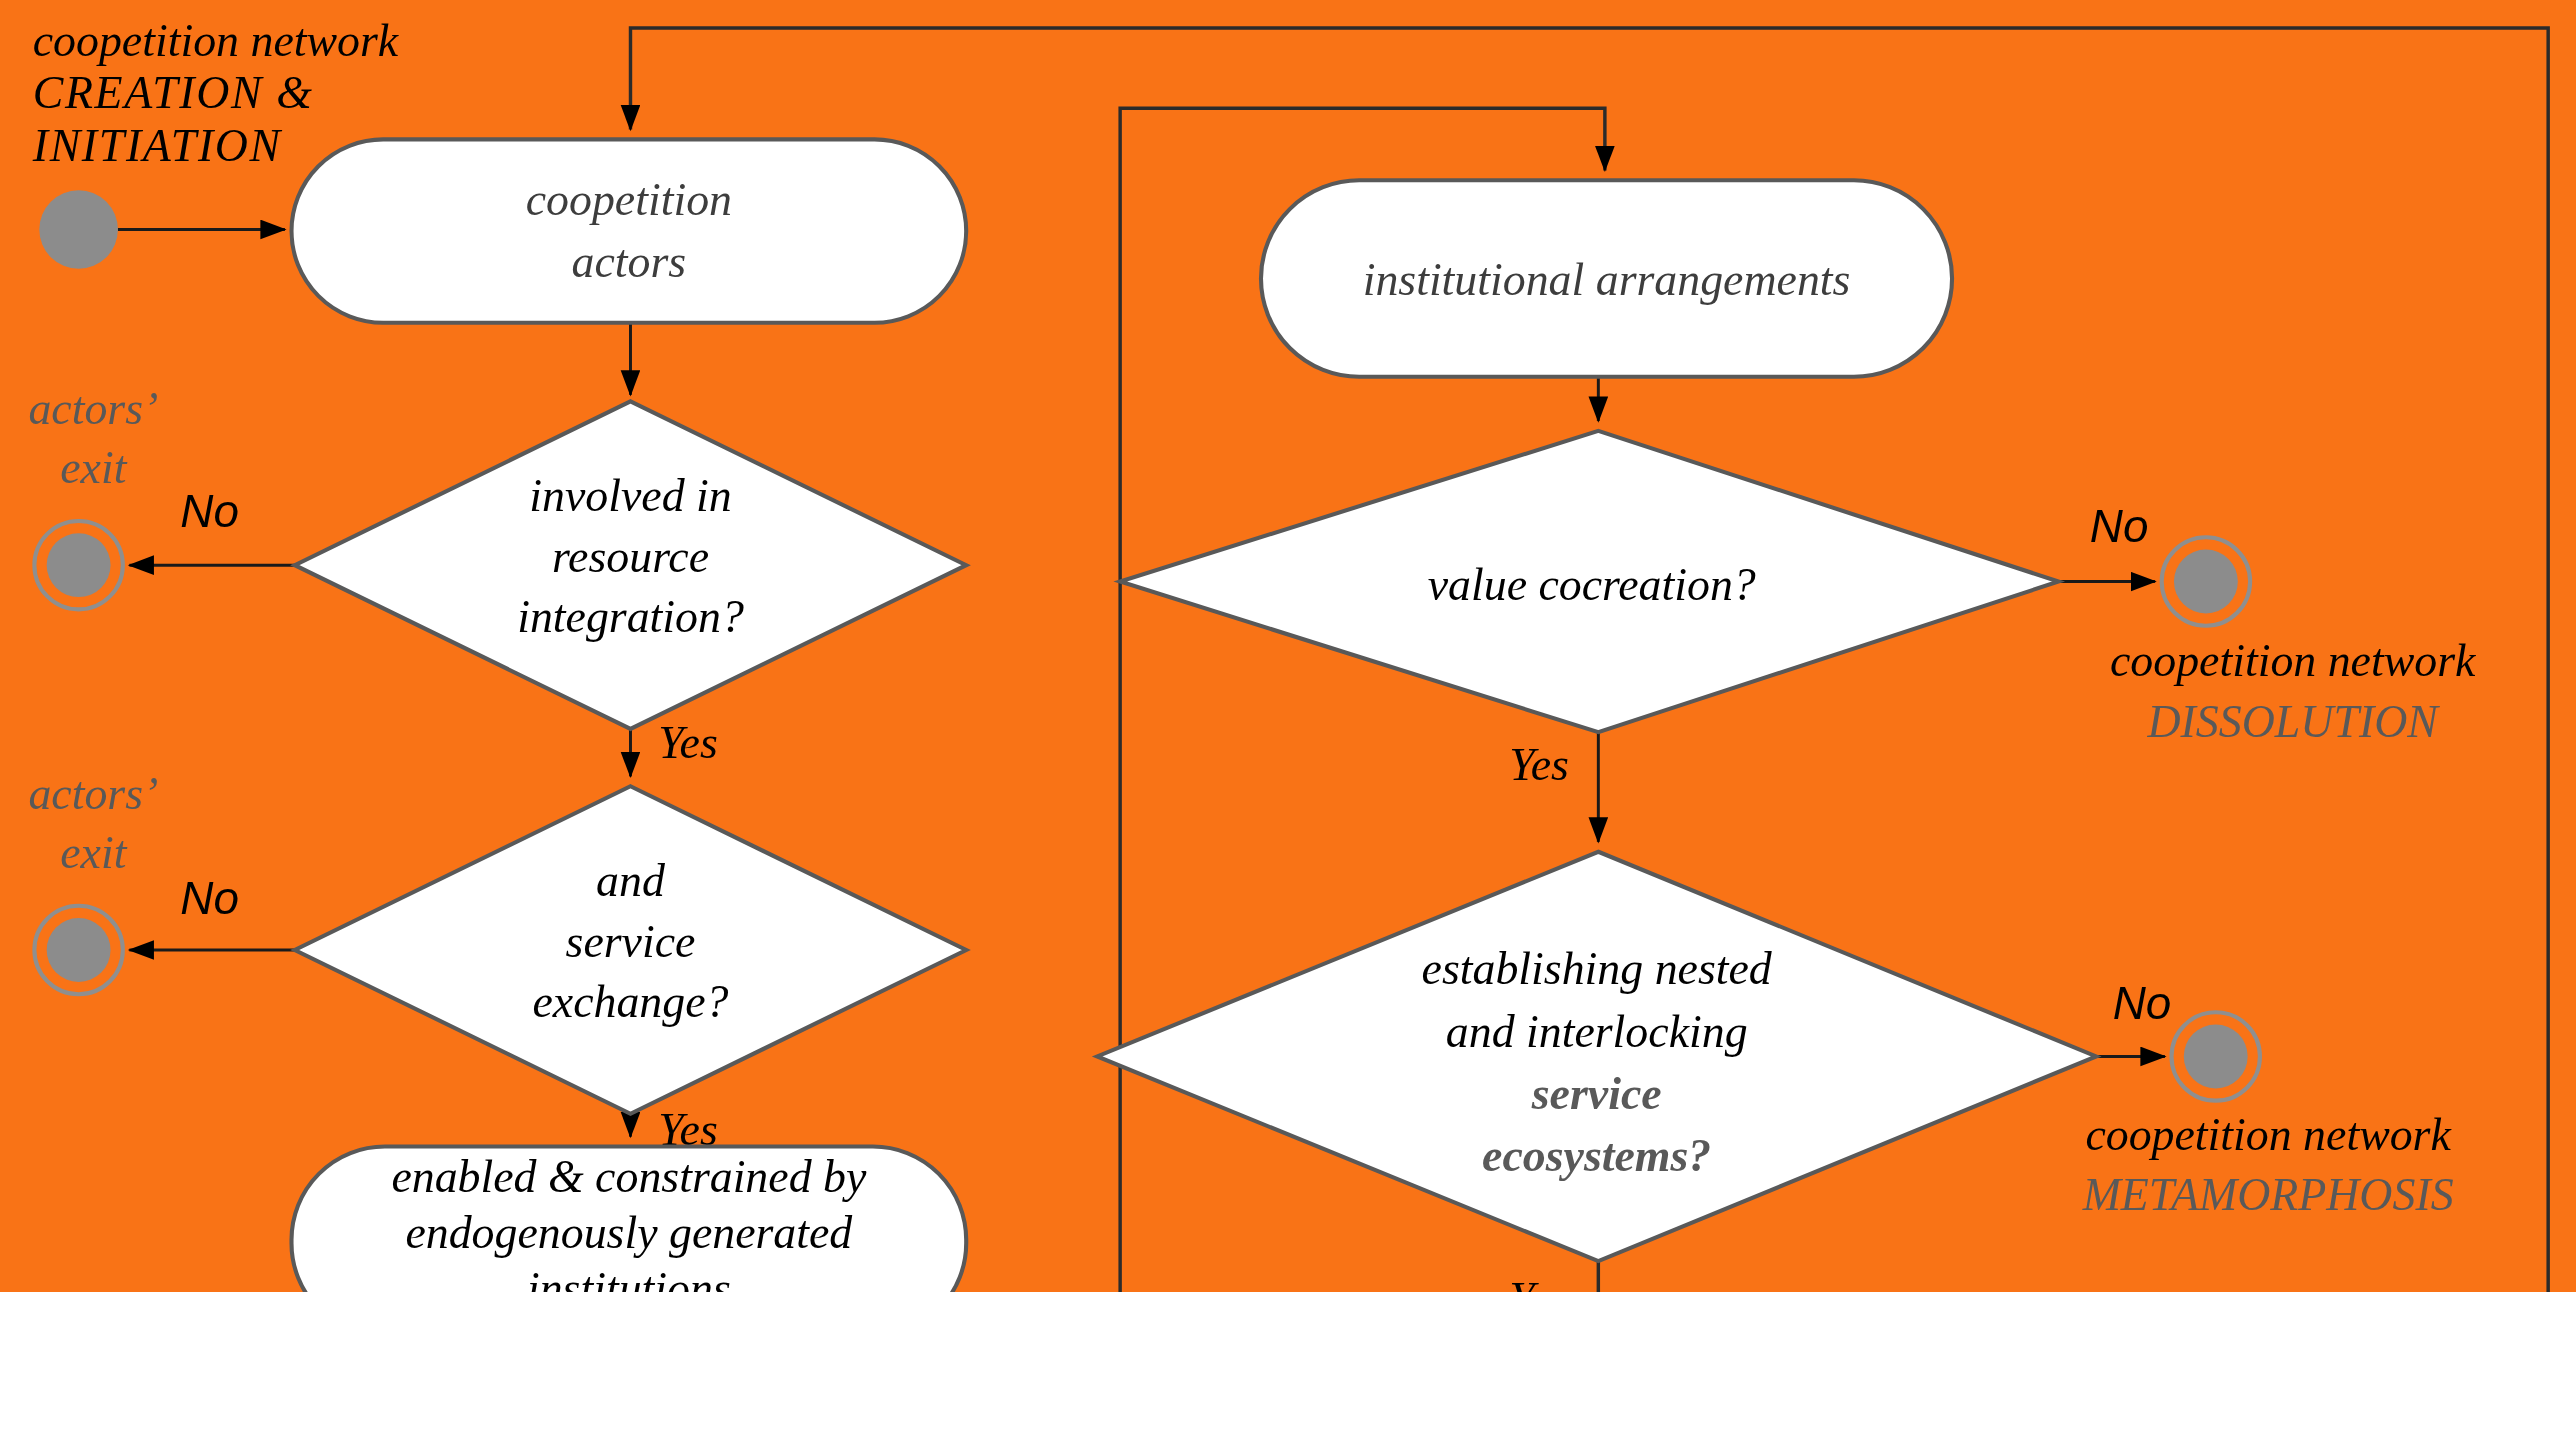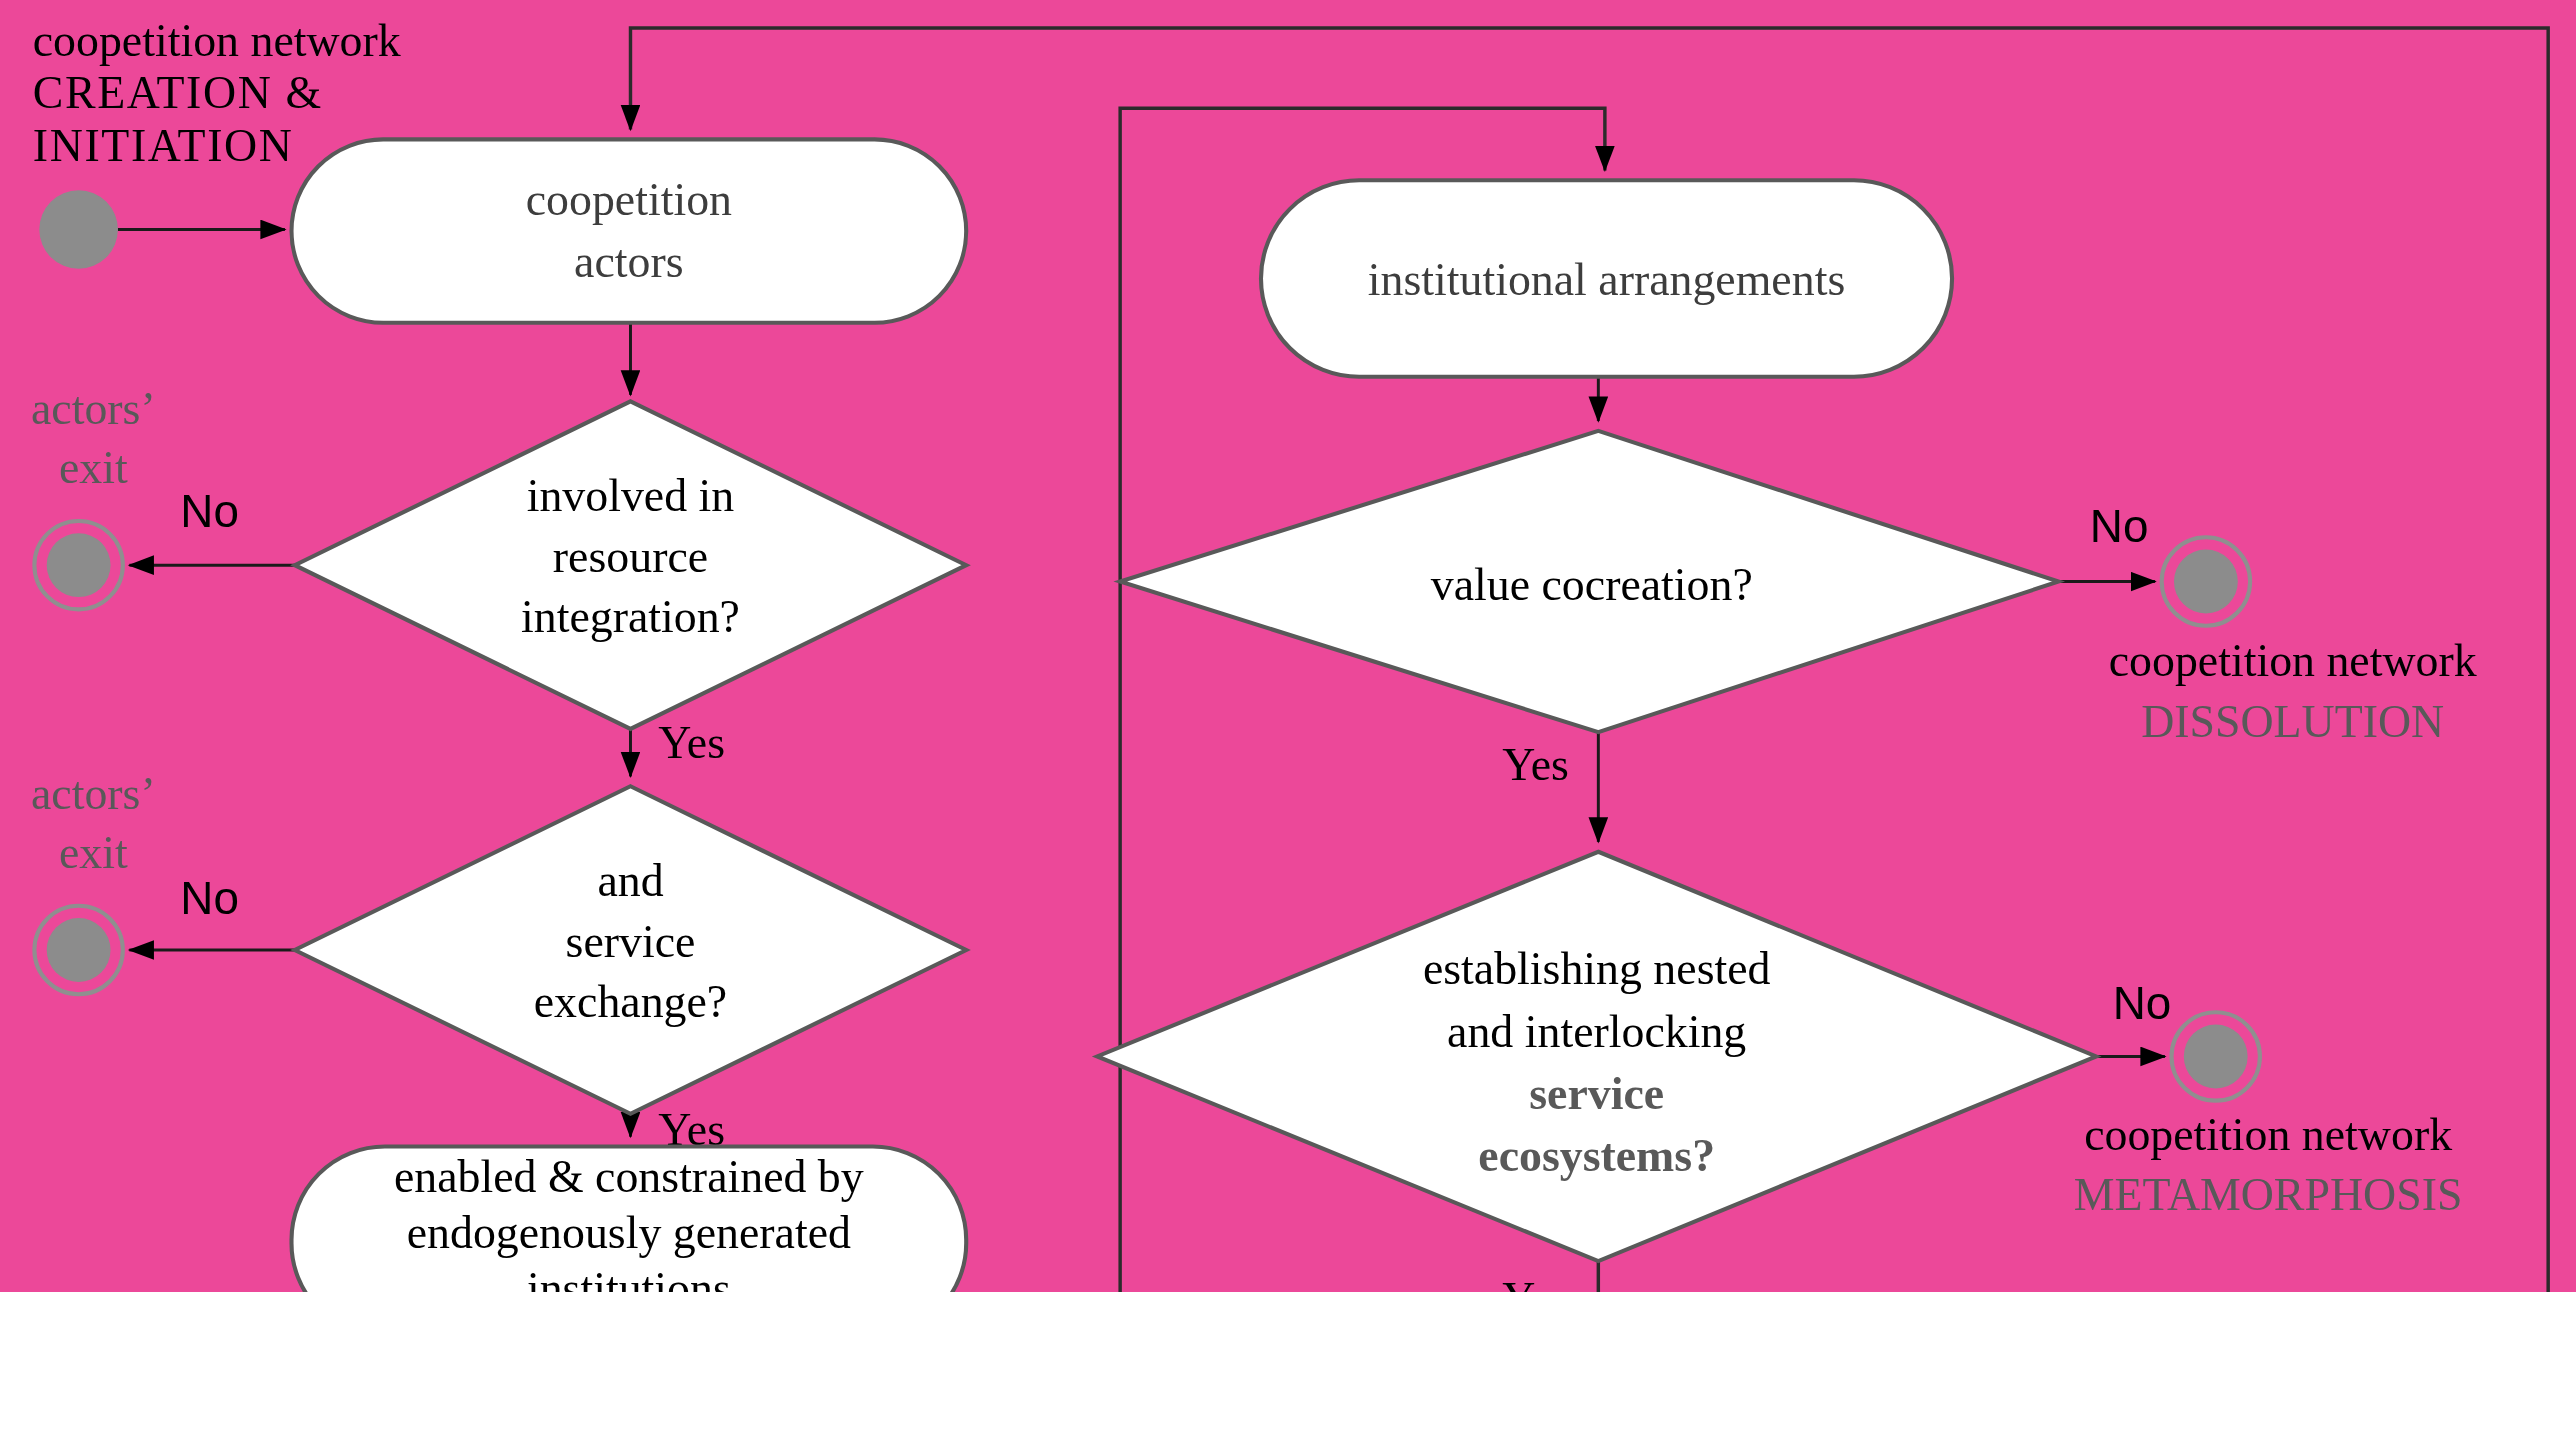--- a/index.html
+++ b/index.html
@@ -1,16 +1,16 @@
 <!DOCTYPE html>
 <html style="font-size:13px"><head>
 <meta charset="utf-8">
 <style>
   html, body { margin: 0; padding: 0; background: #ffffff; }
-  .canvas-wrap { width: 2576px; height: 1292px; background: #ec4899; }
+  .canvas-wrap { width: 2576px; height: 1292px; background: #f97316; font-style: italic; }
   svg { display: block; }
 
   .shape  { fill: #ffffff; stroke: #595959; stroke-width: 2.5; }
   .edge   { fill: none; stroke: #1a1a1a; stroke-width: 1.8; }
   .edge-heavy { fill: none; stroke: #2b2b2b; stroke-width: 2.1; }
   .ring   { fill: none; stroke: #8f8f8f; stroke-width: 2.5; }
   .dot    { fill: #8c8c8c; stroke: none; }
 
   text {
     font-family: "Liberation Serif", "DejaVu Serif", serif;

